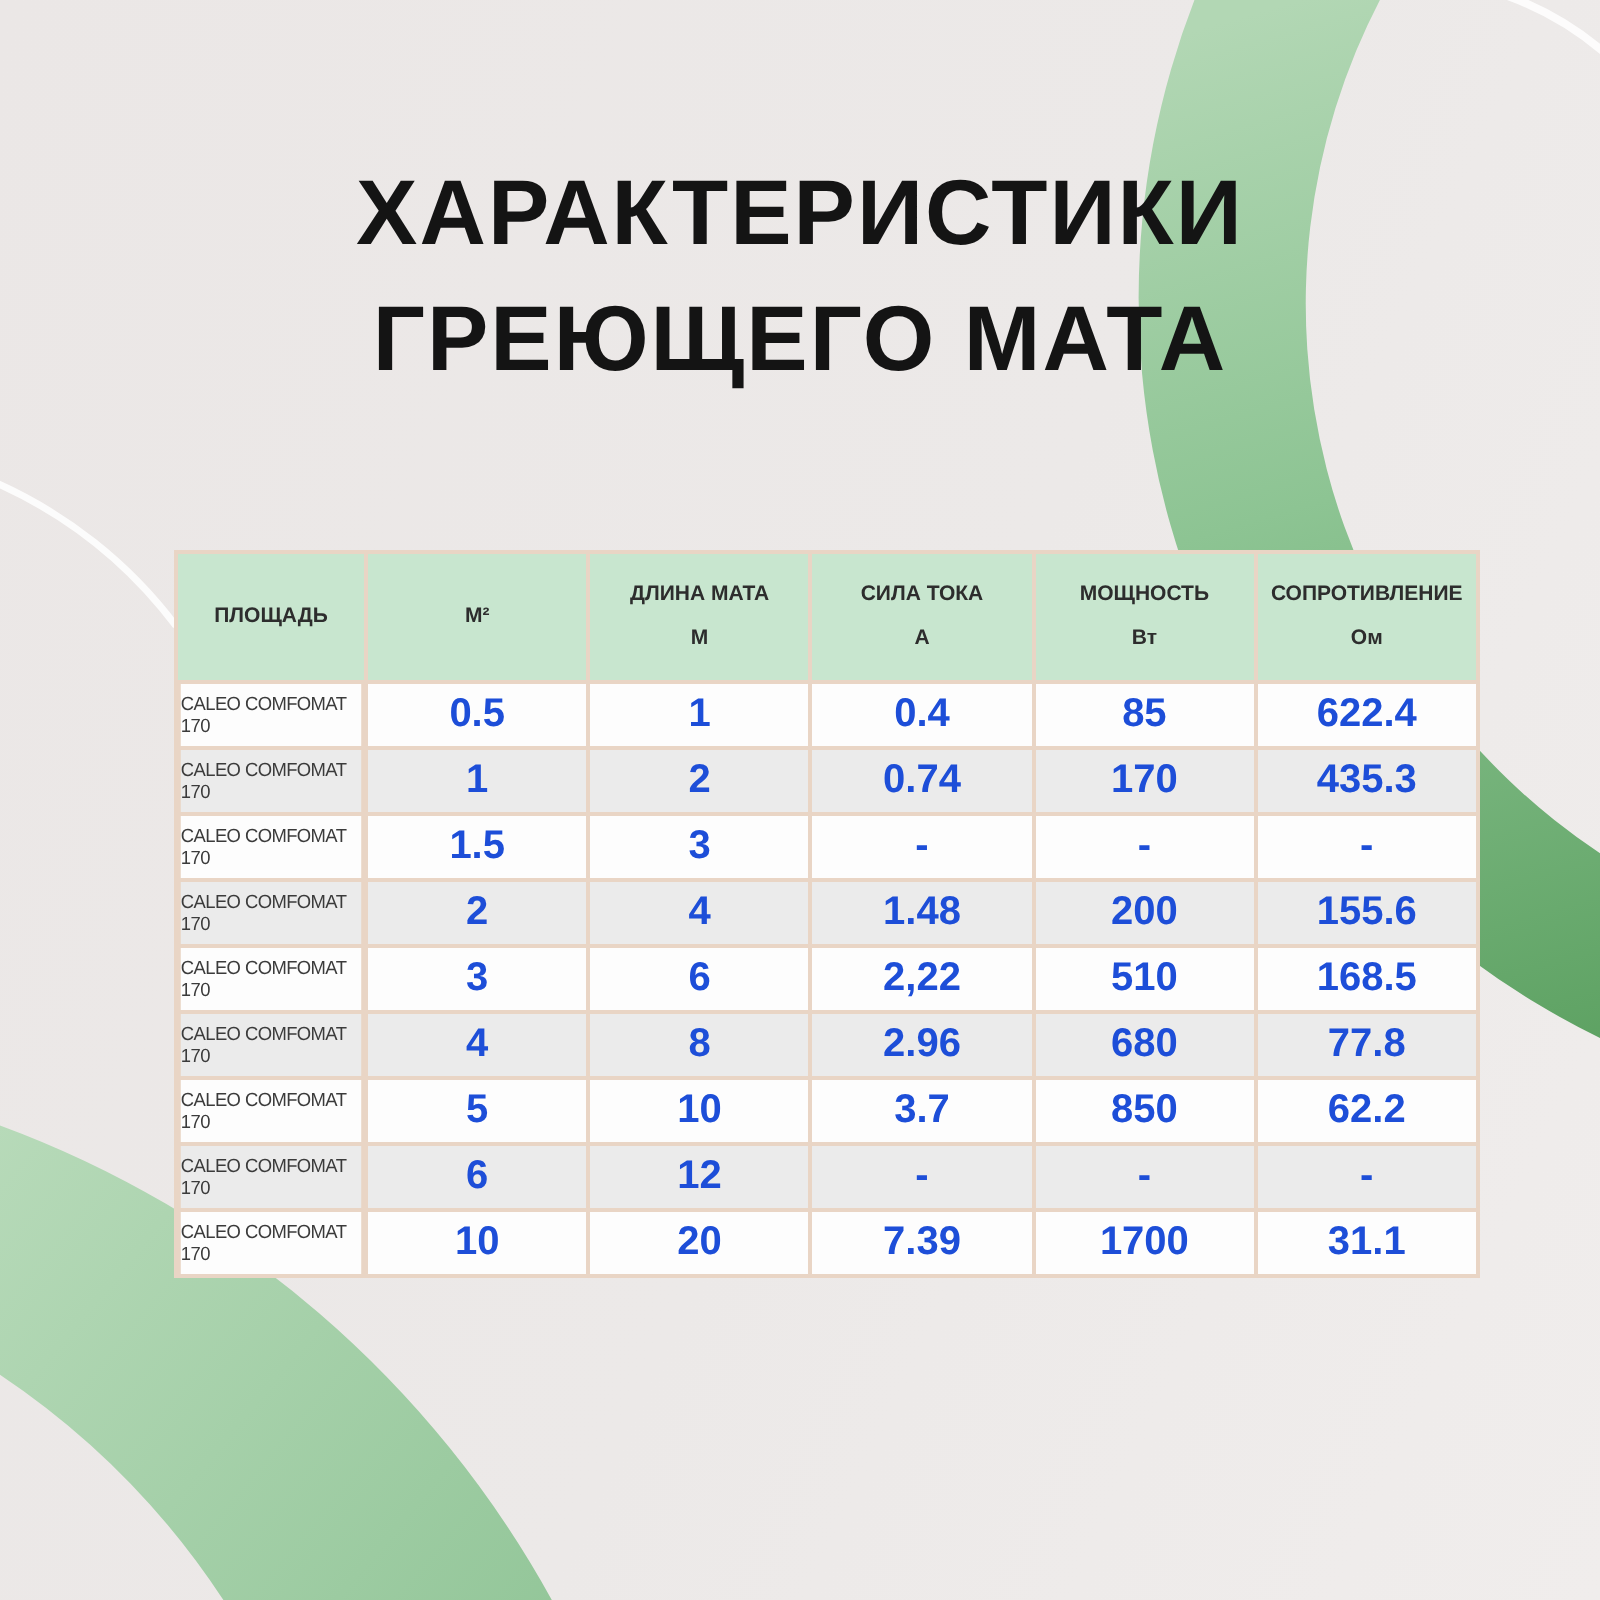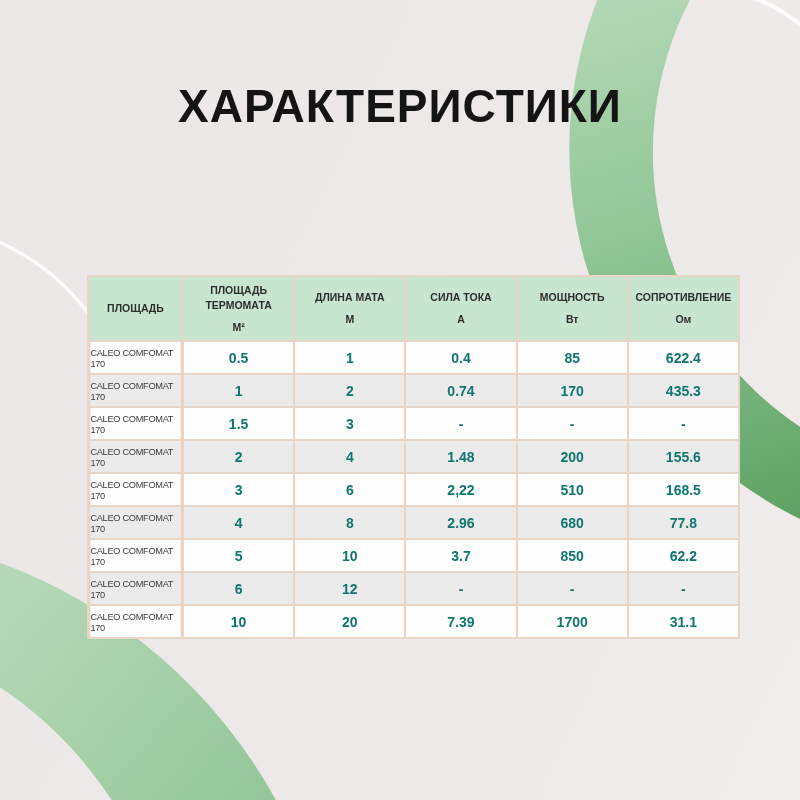--- a/index.html
+++ b/index.html
@@ -29,23 +29,23 @@
   }
   .trow{display:contents;}
   .th{
     background:#c8e6cf;color:#2d2d2d;
     display:flex;flex-direction:column;align-items:center;justify-content:center;
     text-align:center;font-weight:bold;font-size:10.5px;line-height:15px;
     row-gap:7px;padding:2px 3px;
   }
   .th-label{white-space:pre-line;}
   .td{
-    background:#fdfdfd;color:#0f766e;
+    background:#fdfdfd;color:#1d4ed8;
     display:flex;align-items:center;justify-content:center;
-    font-weight:bold;font-size:14px;
+    font-weight:bold;font-size:20px;
   }
   .trow.alt .td{background:#ebebeb;}
   .td.kit{
     font-weight:500;font-size:9.5px;letter-spacing:-0.3px;color:#3b3b3b;
     transform:scaleX(0.97);
   }
 </style>
 </head>
 <body>
 
@@ -64,30 +64,30 @@
   <path d="M 598 -2 A 412 412 0 0 0 802 520 L 802 428 A 330 330 0 0 1 691 -2 Z" fill="url(#gradTR)"></path>
   <path d="M -2 562 A 520 520 0 0 1 277 802 L 113 802 A 400 400 0 0 0 -2 686 Z" fill="url(#gradBL)"></path>
   <path d="M 751 -3 A 155 155 0 0 1 803 27" fill="none" stroke="#ffffff" stroke-width="4" opacity="0.85"></path>
   <path d="M -3 241 A 230 230 0 0 1 88 313" fill="none" stroke="#ffffff" stroke-width="3.5" opacity="0.85"></path>
 </svg>
 
 <div class="content">
 
   <h1 class="title">
     <span>ХАРАКТЕРИСТИКИ</span>
+    <span>ГРЕЮЩЕГО МАТА</span>
   </h1>
 
   <div class="spec-table">
 
     <div class="trow">
       <div class="th">
         <div class="th-label">ПЛОЩАДЬ</div>
       </div>
       <div class="th">
-        <div class="th-label">ПЛОЩАДЬ ТЕРМОМАТА</div>
         <div class="th-unit">М²</div>
       </div>
       <div class="th">
         <div class="th-label">ДЛИНА МАТА</div>
         <div class="th-unit">М</div>
       </div>
       <div class="th">
         <div class="th-label">СИЛА ТОКА</div>
         <div class="th-unit">А</div>
       </div>

